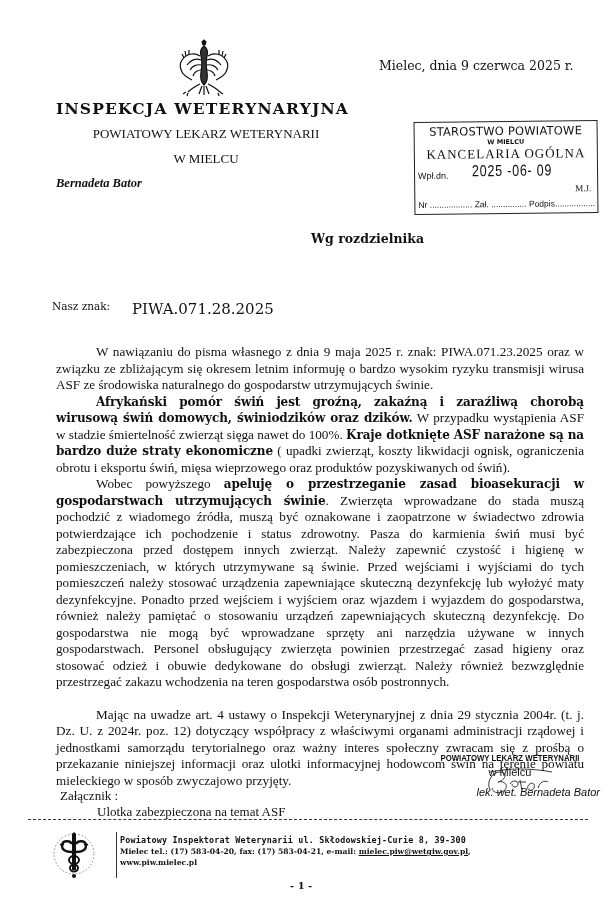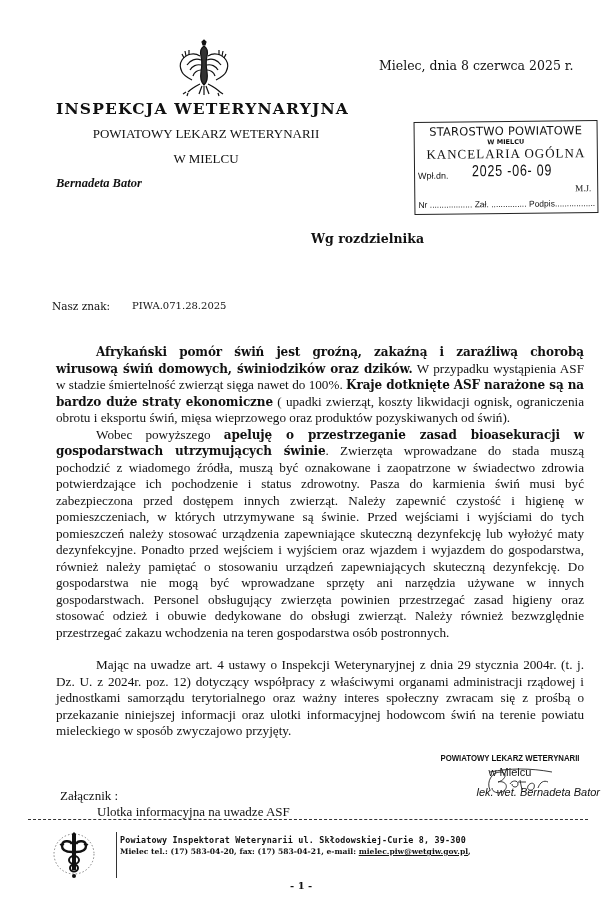--- a/index.html
+++ b/index.html
@@ -21,21 +21,21 @@
   .stamp-l2 { left: 0; top: 16px; width: 100%; text-align: center; font-family: "DejaVu Sans", sans-serif; font-size: 6.5px; font-weight: bold; }
   .stamp-l3 { left: 0; top: 24px; width: 100%; text-align: center; font-family: "Liberation Serif", serif; font-size: 13px; letter-spacing: 1px; }
   .stamp-wpl { left: 3px; top: 48px; font-family: "Liberation Sans", sans-serif; font-size: 9px; }
   .stamp-date { left: 57px; top: 40px; font-family: "Liberation Sans", sans-serif; font-size: 16px; transform: scaleX(0.78); transform-origin: left; letter-spacing: 1px; }
   .stamp-mj { right: 6px; top: 62px; font-family: "Liberation Serif", serif; font-size: 9px; }
   .stamp-row { left: 3px; top: 77px; font-family: "Liberation Sans", sans-serif; font-size: 8.5px; white-space: nowrap; }
 
   .recipient { left: 311px; top: 231px; font-family: "DejaVu Serif", serif; font-weight: bold; font-size: 12.5px; }
 
   .ref-label { left: 52px; top: 300px; font-family: "DejaVu Serif", serif; font-size: 10.5px; }
-  .ref-value { left: 132px; top: 300px; font-family: "DejaVu Serif", serif; font-size: 10px; }
+  .ref-value { left: 132px; top: 300px; font-family: "DejaVu Serif", serif; font-size: 15px; }
 
   
   .body-text { left: 56px; top: 344px; width: 528px; font-family: "Liberation Serif", serif; font-size: 13.2px; line-height: 16.5px; text-align: justify; }
   .body-text p { margin: 0; text-indent: 40px; }
   .body-text p.gap { margin-top: 16px; }
   .body-text b { font-family: "DejaVu Serif", serif; font-size: 12px; letter-spacing: -0.1px; }
 
   
   .sig-title { left: 420px; top: 752px; width: 180px; text-align: center; font-family: "Liberation Sans", sans-serif; font-weight: bold; font-size: 9.5px; transform: scaleX(0.82); transform-origin: center; }
   .sig-city { left: 420px; top: 766px; width: 180px; text-align: center; font-family: "Liberation Sans", sans-serif; font-size: 11px; }
@@ -69,67 +69,69 @@
       <path d="M28 46 c-4 2 -8 4 -12 8 M36 46 c4 2 8 4 12 8 M30 48 l-3 8 M34 48 l3 8 M32 48 v9"></path>
       <path d="M14 54 l-3 2 M16 55 l-1 3 M48 54 l3 2 M46 55 l1 3"></path>
     </g>
   </svg>
 </div>
 <div class="abs org-title">INSPEKCJA WETERYNARYJNA</div>
 <div class="abs org-sub">POWIATOWY LEKARZ WETERYNARII</div>
 <div class="abs org-city">W MIELCU</div>
 <div class="abs org-name">Bernadeta Bator</div>
 
-<div class="abs place-date">Mielec, dnia 8 czerwca  2025 r.</div>
+<div class="abs place-date">Mielec, dnia 9 czerwca  2025 r.</div>
 
 <div class="abs stamp">
   <div class="abs stamp-l1">STAROSTWO POWIATOWE</div>
   <div class="abs stamp-l2">W MIELCU</div>
   <div class="abs stamp-l3">KANCELARIA OGÓLNA</div>
   <div class="abs stamp-wpl">Wpł.dn.</div>
   <div class="abs stamp-date">2025 -06- 09</div>
   <div class="abs stamp-mj">M.J.</div>
   <div class="abs stamp-row">
     <span>Nr</span><span> .................. </span><span>Zał.</span><span> ............... </span><span>Podpis</span><span>.................</span>
   </div>
 </div>
 
 <div class="abs recipient">Wg rozdzielnika</div>
 
 <div class="abs ref-label">Nasz znak:</div>
 <div class="abs ref-value">PIWA.071.28.2025</div>
 
 <div class="abs body-text">
+  <p>W nawiązaniu do pisma własnego z dnia 9 maja 2025 r.  znak:  PIWA.071.23.2025 oraz w  związku ze zbliżającym się okresem letnim informuję o  bardzo wysokim ryzyku  transmisji wirusa ASF ze środowiska  naturalnego do gospodarstw utrzymujących świnie.</p>
   <p><b>Afrykański pomór świń  jest groźną, zakaźną i zaraźliwą chorobą wirusową świń domowych, świniodzików oraz dzików.</b><span> W przypadku wystąpienia ASF w stadzie śmiertelność zwierząt sięga nawet do 100%. </span><b>Kraje dotknięte ASF narażone są na bardzo duże straty ekonomiczne</b><span> ( upadki zwierząt, koszty likwidacji ognisk, ograniczenia obrotu i eksportu świń, mięsa wieprzowego oraz produktów pozyskiwanych od świń).</span></p>
   <p><span>Wobec powyższego </span><b>apeluję o przestrzeganie zasad bioasekuracji w gospodarstwach utrzymujących  świnie</b><span>. Zwierzęta wprowadzane do stada muszą pochodzić z wiadomego źródła, muszą być oznakowane i  zaopatrzone w świadectwo zdrowia potwierdzające ich pochodzenie i status zdrowotny. Pasza do karmienia świń musi być zabezpieczona przed dostępem innych zwierząt. Należy zapewnić czystość i higienę w pomieszczeniach, w których utrzymywane są świnie. Przed wejściami i wyjściami do tych pomieszczeń należy stosować urządzenia zapewniające skuteczną dezynfekcję lub wyłożyć maty dezynfekcyjne. Ponadto przed wejściem i wyjściem oraz wjazdem i wyjazdem  do gospodarstwa, również należy pamiętać  o  stosowaniu urządzeń zapewniających  skuteczną dezynfekcję. Do gospodarstwa nie mogą być wprowadzane sprzęty ani narzędzia używane w innych gospodarstwach. Personel obsługujący zwierzęta powinien przestrzegać zasad higieny oraz stosować odzież i obuwie dedykowane do obsługi zwierząt. Należy również bezwzględnie przestrzegać zakazu wchodzenia na teren gospodarstwa osób postronnych.</span></p>
   <p class="gap">Mając na uwadze art. 4 ustawy o Inspekcji Weterynaryjnej z dnia 29 stycznia 2004r. (t. j. Dz. U. z 2024r. poz. 12) dotyczący współpracy z właściwymi organami administracji rządowej i jednostkami samorządu terytorialnego oraz ważny interes społeczny zwracam się z prośbą o przekazanie niniejszej informacji oraz ulotki informacyjnej hodowcom  świń na terenie powiatu mieleckiego w sposób zwyczajowo przyjęty.</p>
 </div>
 
 <div class="abs sig-title">POWIATOWY LEKARZ WETERYNARII</div>
 <div class="abs sig-city">w Mielcu</div>
 <div class="abs sig-scribble">
   <svg width="80" height="32" viewBox="0 0 80 32">
     <path d="M10 24 c-4 -8 2 -18 10 -18 c8 0 6 8 -2 10 c8 -2 12 6 4 10 c-4 2 -10 0 -10 -4 M30 18 c2 -4 8 -4 8 0 c0 4 -6 4 -6 0 M40 14 l2 10 M38 16 h8 M48 20 c2 -4 8 -4 6 2 c-2 4 -8 2 -6 -2 M58 22 c2 -6 6 -8 10 -6 M10 6 c20 -4 40 -4 62 0" fill="none" stroke="#222" stroke-width="0.9"></path>
   </svg>
 </div>
 <div class="abs sig-name">lek. wet. Bernadeta Bator</div>
 
 <div class="abs att-label">Załącznik :</div>
-<div class="abs att-item">Ulotka informacyjna na uwadze ASF</div>
+<div class="abs att-item">Ulotka zabezpieczona na temat ASF</div>
 
 <div class="abs footer-rule"></div>
 <div class="abs footer-logo">
   <svg width="52" height="50" viewBox="0 0 52 50">
     <circle cx="24" cy="24" r="20" fill="none" stroke="#666" stroke-width="0.8" stroke-dasharray="1.5 2"></circle>
     <path d="M22 4 l2 -2 l2 2 v36 h-4 z" fill="#111"></path>
     <path d="M12 16 c0 -6 8 -6 10 -2 M36 16 c0 -6 -8 -6 -10 -2 M12 16 c0 4 4 6 10 6 M36 16 c0 4 -4 6 -10 6" fill="none" stroke="#111" stroke-width="2.4"></path>
     <path d="M10 14 l2 2 l2 -2 M34 14 l2 2 l2 -2" fill="none" stroke="#111" stroke-width="1.2"></path>
     <ellipse cx="24" cy="30" rx="5" ry="4" fill="none" stroke="#111" stroke-width="2"></ellipse>
     <ellipse cx="24" cy="38" rx="4" ry="3.5" fill="none" stroke="#111" stroke-width="2"></ellipse>
     <circle cx="24" cy="46" r="2" fill="#111"></circle>
   </svg>
 </div>
 <div class="abs footer-vline"></div>
 <div class="abs footer-text">
   <div class="l1">Powiatowy Inspektorat Weterynarii ul. Skłodowskiej-Curie 8, 39-300</div>
   <div class="l2"><span> Mielec tel.: (17) 583-04-20, fax: (17) 583-04-21, e-mail: </span><span class="link">mielec.piw@wetgiw.gov.pl</span><span>,</span></div>
+  <div class="l3">www.piw.mielec.pl</div>
 </div>
 <div class="abs page-no">- 1 -</div>
 
 </body></html>

